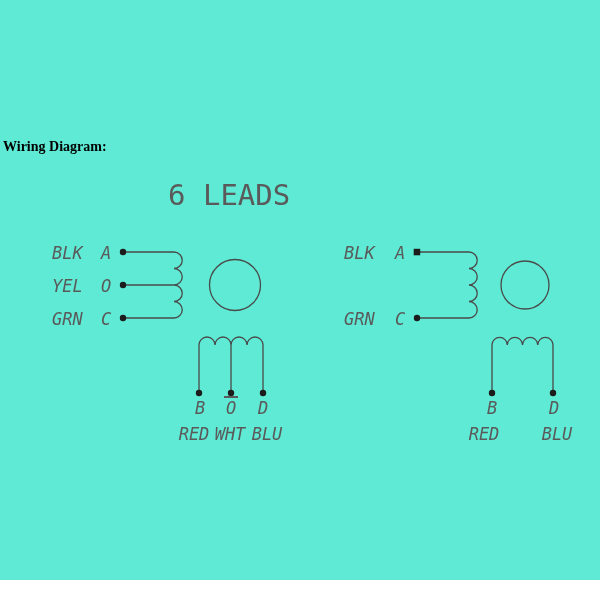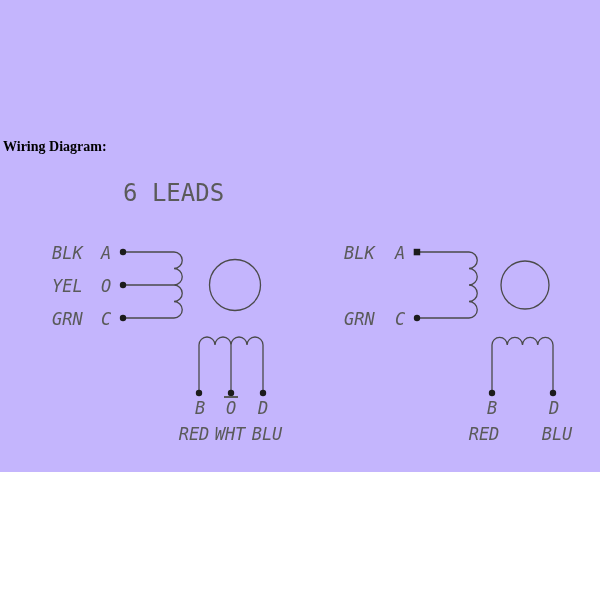--- a/index.html
+++ b/index.html
@@ -4,40 +4,41 @@
 <style>
   :root {
     --line: #4a4a4a;
     --label: #5a5a5a;
     --title: #000000;
     --dot: #1c1c1c;
   }
   html, body { margin: 0; padding: 0; background: #ffffff; }
   #canvas {
     position: relative;
-    width: 600px; height: 472px;
-    background: #c4b5fd;
+    width: 600px; height: 580px;
+    background: #5eead4;
     overflow: hidden;
     font-family: "DejaVu Sans Mono", monospace;
   }
   #wires-svg { position: absolute; left: 0; top: 0; }
   .doc-title {
     position: absolute;
     left: 3px; top: 139px;
     font-family: "Liberation Serif", serif;
     font-weight: bold;
     font-size: 14px;
     color: var(--title);
     white-space: nowrap;
   }
   .cad { color: var(--label); white-space: nowrap; line-height: 1; }
   .heading {
     position: absolute;
-    font-size: 24px;
+    font-size: 29px;
     letter-spacing: 0px;
+    margin-left: 45px;
   }
   .lbl { position: absolute; font-size: 17px; font-style: italic; }
   .ctr { transform: translateX(-50%); }
   .obar {
     position: absolute;
     height: 2px;
     width: 14px;
     background: var(--label);
   }
 </style>

